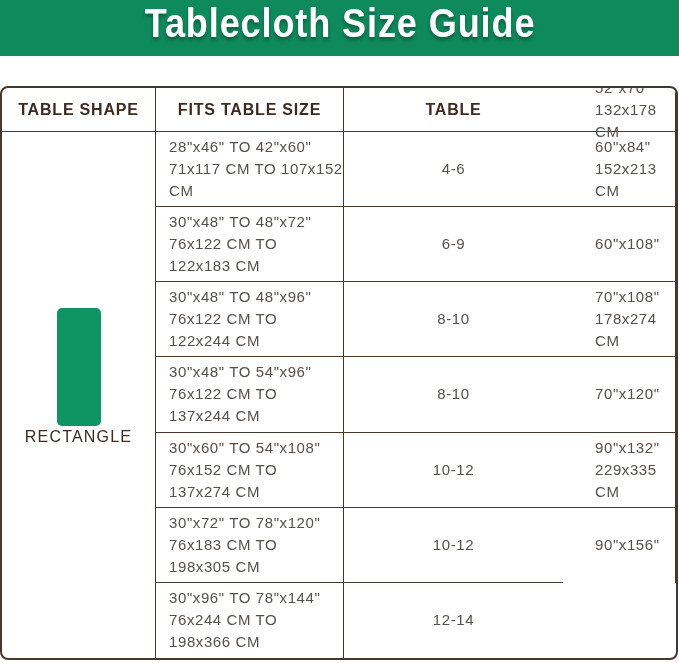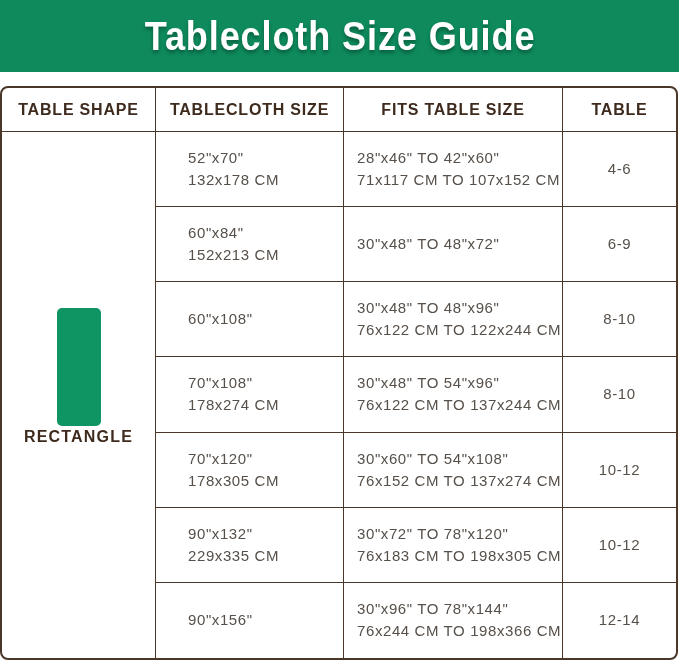--- a/index.html
+++ b/index.html
@@ -8,23 +8,23 @@
     --border:#4A372A;
     --header-text:#3E2B1E;
     --cell-text:#57504A;
   }
   *{margin:0;padding:0;box-sizing:border-box;}
   html,body{width:679px;height:663px;background:#ffffff;overflow:hidden;
     font-family:"Liberation Sans",sans-serif;}
 
   
   .banner{
-    width:679px;height:72px;
+    width:679px;height:56px;
     background:var(--banner-green,#0E8A5C);
-    display:flex;align-items:center;justify-content:center;
+    display:flex;align-items:flex-start;justify-content:center;
   }
   .banner .title{
     color:#ffffff;
     font-size:41px;
     font-weight:700;
     letter-spacing:1px;
     transform:scaleX(0.88);
     transform-origin:center;
     text-shadow:0 3px 4px rgba(0,0,0,0.30);
     white-space:nowrap;
@@ -71,33 +71,32 @@
     display:flex;flex-direction:column;align-items:center;justify-content:center;
     padding-bottom:34px;
   }
   .rect-shape{
     width:44px;height:118px;
     background:var(--rect-green,#0F9463);
     border-radius:5px;
   }
   .shape-label{
     color:var(--header-text,#3E2B1E);
-    font-size:16px;font-weight:700;letter-spacing:1.2px;
+    font-size:16px;font-weight:400;letter-spacing:1.2px;
   }
 </style>
 </head>
 <body>
 
 <div class="banner">
   <div class="title">Tablecloth Size Guide</div>
 </div>
 
 <div class="size-table">
   <div class="cell head">TABLE SHAPE</div>
-  <div class="cell head">TABLECLOTH SIZE</div>
   <div class="cell head">FITS TABLE SIZE</div>
   <div class="cell head last-col">TABLE</div>
 
   <div class="shape-cell cell">
     <div class="rect-shape"></div>
     <div class="shape-label">RECTANGLE</div>
   </div>
 
   <div class="cell col-size">
     <span>52"x70"</span>
@@ -110,20 +109,21 @@
   <div class="cell col-seats last-col">
     <span>4-6</span>
   </div>
 
   <div class="cell col-size">
     <span>60"x84"</span>
     <span>152x213 CM</span>
   </div>
   <div class="cell col-fits">
     <span>30"x48" TO 48"x72"</span>
+    <span>76x122 CM TO 122x183 CM</span>
   </div>
   <div class="cell col-seats last-col">
     <span>6-9</span>
   </div>
 
   <div class="cell col-size">
     <span>60"x108"</span>
   </div>
   <div class="cell col-fits">
     <span>30"x48" TO 48"x96"</span>
@@ -140,21 +140,20 @@
   <div class="cell col-fits">
     <span>30"x48" TO 54"x96"</span>
     <span>76x122 CM TO 137x244 CM</span>
   </div>
   <div class="cell col-seats last-col">
     <span>8-10</span>
   </div>
 
   <div class="cell col-size">
     <span>70"x120"</span>
-    <span>178x305 CM</span>
   </div>
   <div class="cell col-fits">
     <span>30"x60" TO 54"x108"</span>
     <span>76x152 CM TO 137x274 CM</span>
   </div>
   <div class="cell col-seats last-col">
     <span>10-12</span>
   </div>
 
   <div class="cell col-size">

